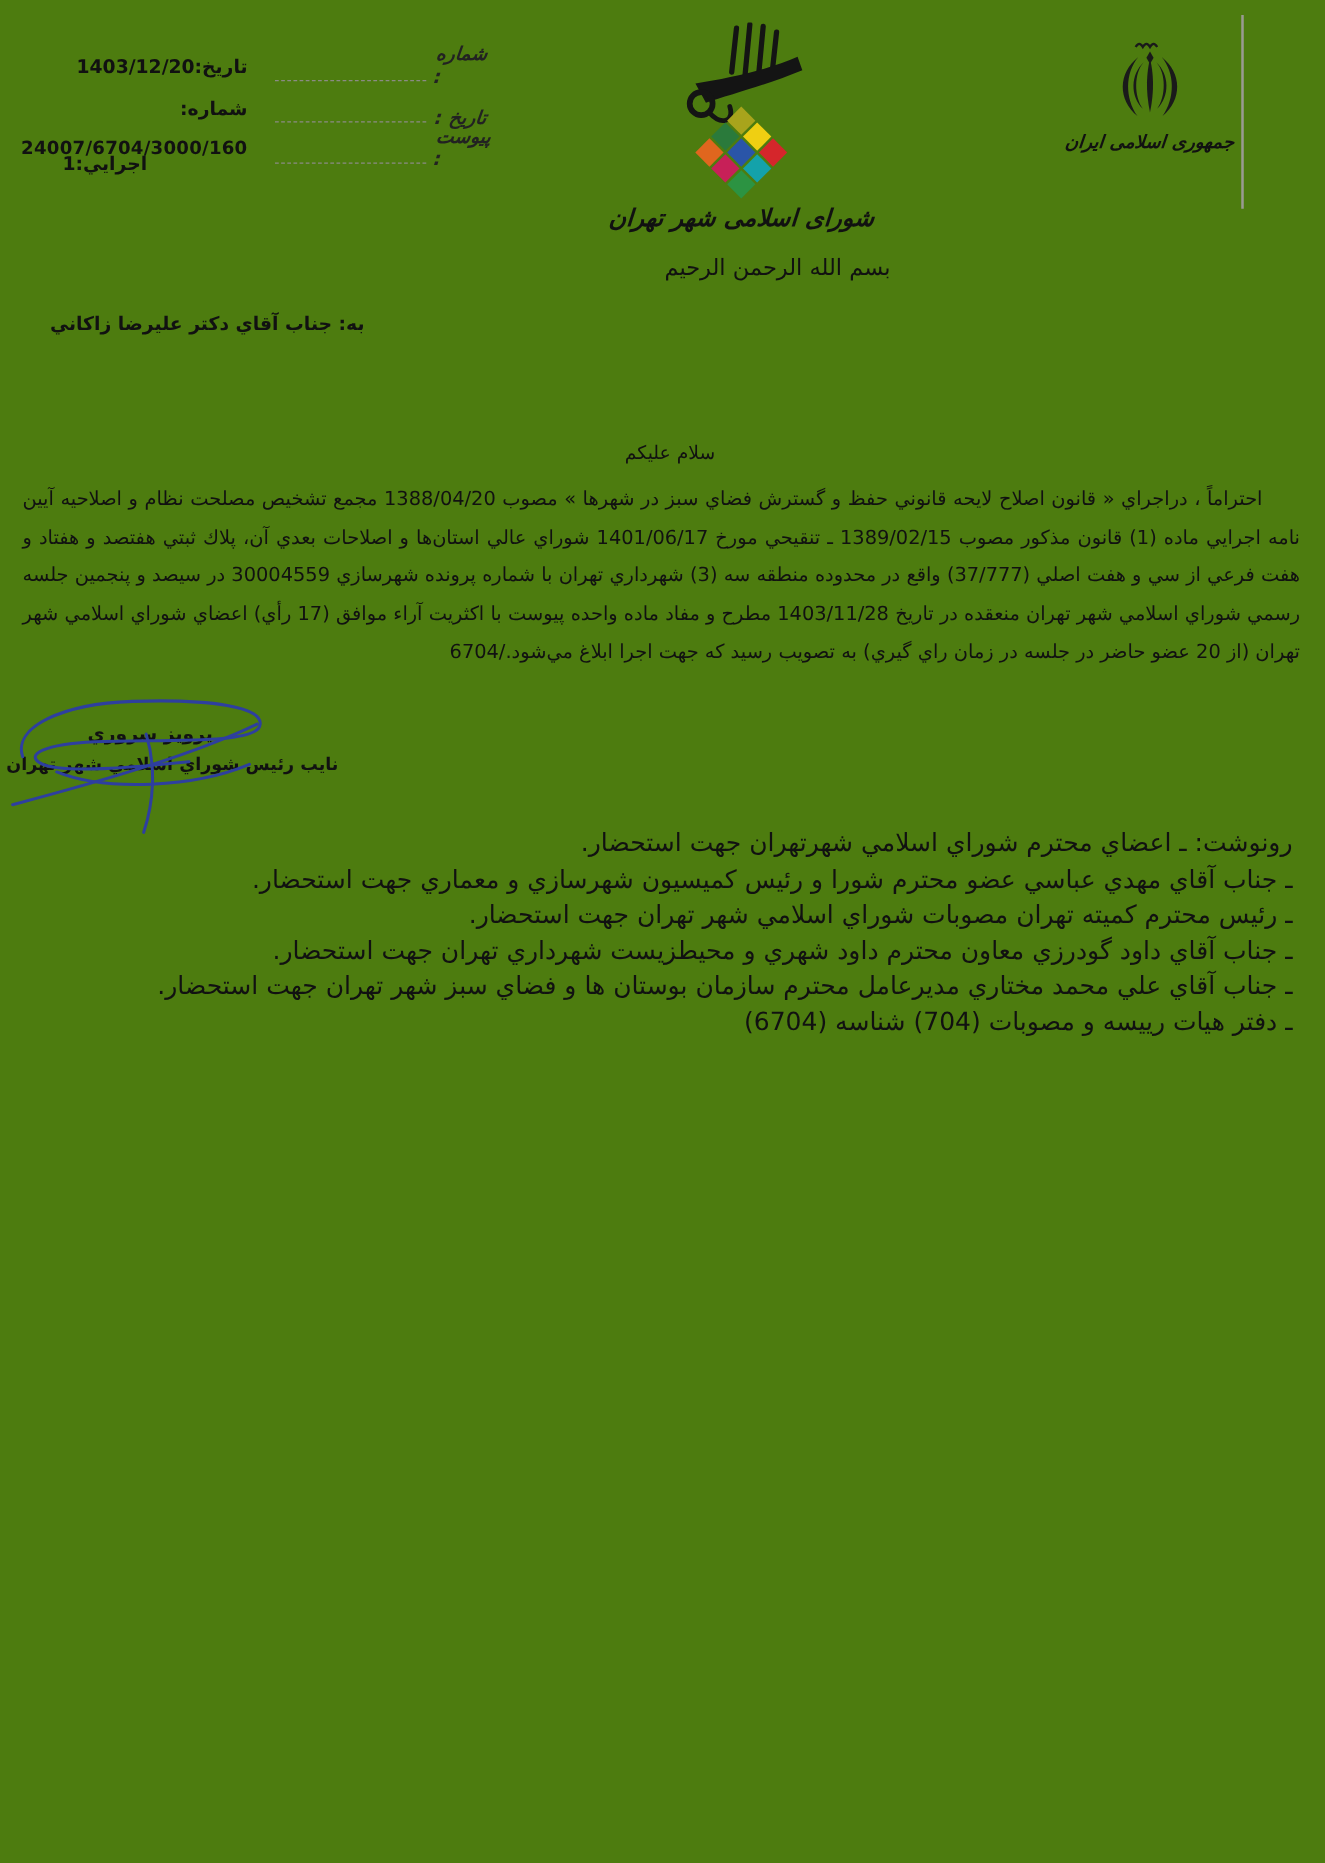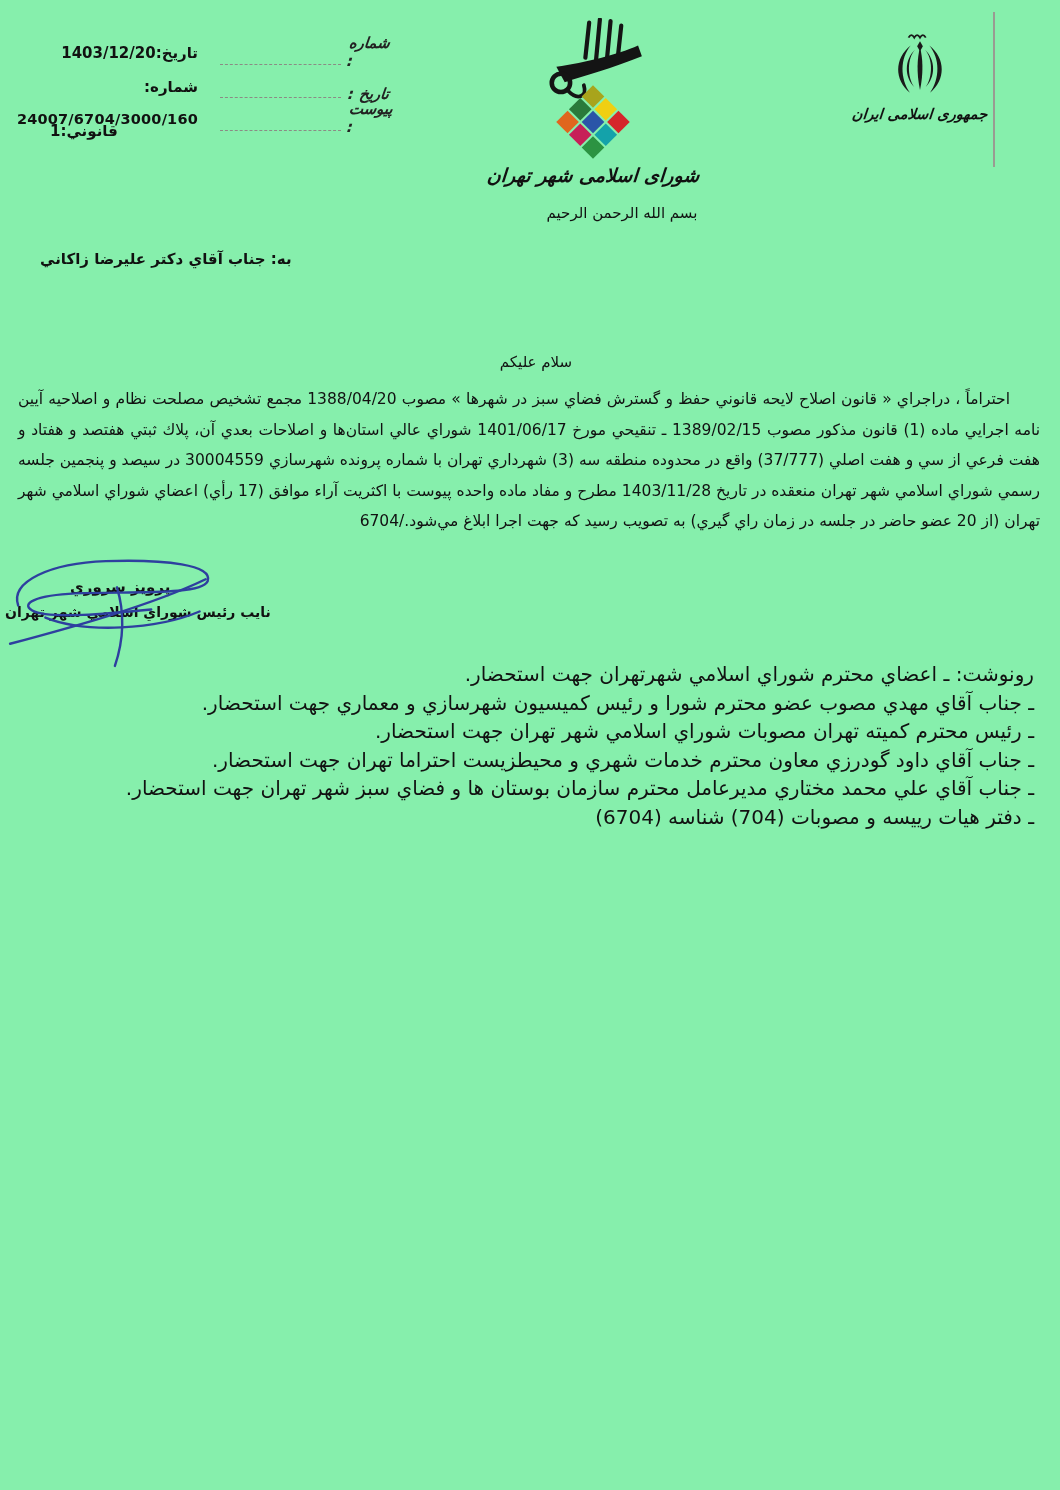--- a/index.html
+++ b/index.html
@@ -1,20 +1,20 @@
 <!DOCTYPE html>
 <html lang="fa"><head>
 <meta charset="utf-8">
 <style>
   html,body{margin:0;padding:0;background:#e8e8e8;}
   .page{
     position:relative;
     width:1060px;height:1490px;
     margin:0 auto;
-    background:#86efac;
+    background:#4d7c0f;
     font-family:"DejaVu Sans",sans-serif;
     color:#111;
     overflow:hidden;
   }
   
   .hdr-left{
     position:absolute;left:28px;top:44px;width:170px;
     direction:rtl;text-align:right;
     font-weight:bold;font-size:15px;line-height:19px;
   }
@@ -53,21 +53,21 @@
     display:flex;flex-direction:column;align-items:center;
   }
   .iran-caption{
     margin-top:0;font-weight:bold;font-style:italic;font-size:14.5px;
     direction:rtl;white-space:nowrap;transform:skewX(-5deg);
   }
   .scan-line{position:absolute;left:993px;top:12px;width:1.5px;height:155px;background:#9a9a92;}
   
   .bismillah{
     position:absolute;left:204px;right:20px;top:204px;
-    text-align:center;font-size:15px;direction:rtl;
+    text-align:center;font-size:18px;direction:rtl;
   }
   .to-block{
     position:absolute;right:26px;top:249px;left:40px;
     direction:rtl;text-align:left;
     font-weight:bold;font-size:15px;line-height:21px;
   }
   .subject{
     position:absolute;right:26px;top:297px;left:40px;
     direction:rtl;text-align:right;
     font-weight:bold;font-size:20px;
@@ -96,21 +96,21 @@
 </style>
 </head>
 <body>
 
 <div class="page">
 
   <div class="hdr-left">
     <div class="m-date">تاريخ:1403/12/20</div>
     <div class="m-numlabel">شماره:</div>
     <div class="m-numvalue">24007/6704/3000/160</div>
-    <div class="m-attach">قانوني:1</div>
+    <div class="m-attach">اجرايي:1</div>
   </div>
 
   <div class="hdr-form">
     <div class="form-row">
       <span class="leader"></span>
       <span class="form-label">شماره :</span>
     </div>
     <div class="form-row">
       <span class="leader"></span>
       <span class="form-label">تاريخ :</span>
@@ -181,20 +181,20 @@
         <path d="M 18,52 C 10,28 50,10 105,8 C 165,6 212,12 206,28 C 200,42 130,38 75,40 C 35,42 20,50 32,57 C 48,66 110,60 150,56"></path>
         <path d="M 204,26 C 150,52 70,74 10,90"></path>
         <path d="M 116,34 C 124,60 122,88 114,112"></path>
         <path d="M 45,64 C 85,80 155,76 198,58"></path>
       </g>
     </svg>
   </div>
 
   <div class="cc-block">
     <div class="cc-line">رونوشت: ـ اعضاي محترم شوراي اسلامي شهرتهران جهت استحضار.</div>
-    <div class="cc-line">ـ جناب آقاي مهدي مصوب عضو محترم شورا و رئيس كميسيون شهرسازي و معماري جهت استحضار.</div>
+    <div class="cc-line">ـ جناب آقاي مهدي عباسي عضو محترم شورا و رئيس كميسيون شهرسازي و معماري جهت استحضار.</div>
     <div class="cc-line">ـ رئيس محترم كميته تهران مصوبات شوراي اسلامي شهر تهران جهت استحضار.</div>
-    <div class="cc-line">ـ جناب آقاي داود گودرزي معاون محترم خدمات شهري و محيطزيست احتراما تهران جهت استحضار.</div>
+    <div class="cc-line">ـ جناب آقاي داود گودرزي معاون محترم داود شهري و محيطزيست شهرداري تهران جهت استحضار.</div>
     <div class="cc-line">ـ جناب آقاي علي محمد مختاري مديرعامل محترم سازمان بوستان ها و فضاي سبز شهر تهران جهت استحضار.</div>
     <div class="cc-line">ـ دفتر هيات رييسه و مصوبات (704) شناسه (6704)</div>
   </div>
 
 </div>
 
 </body></html>

